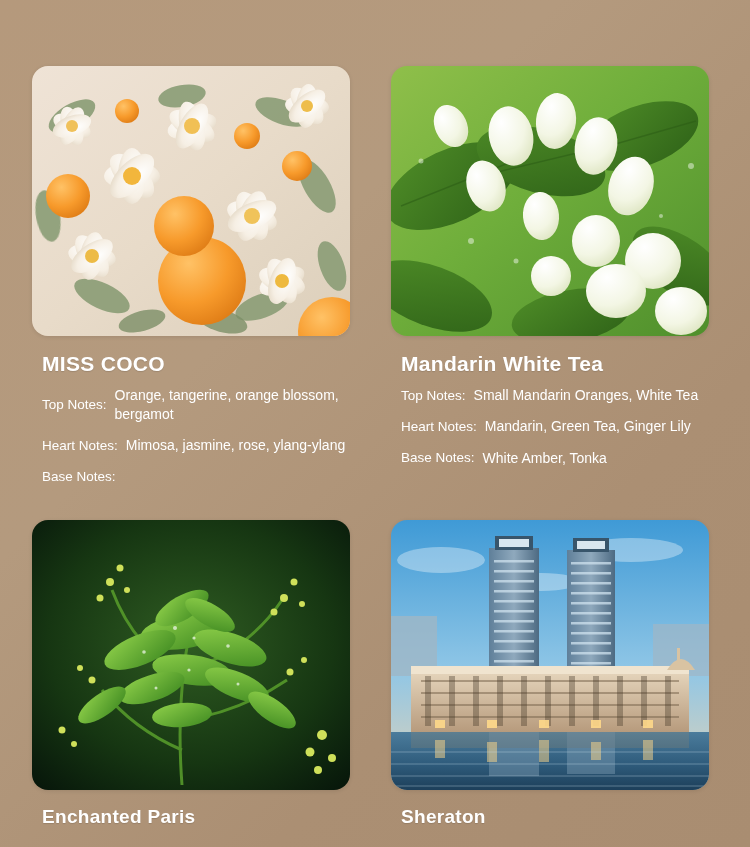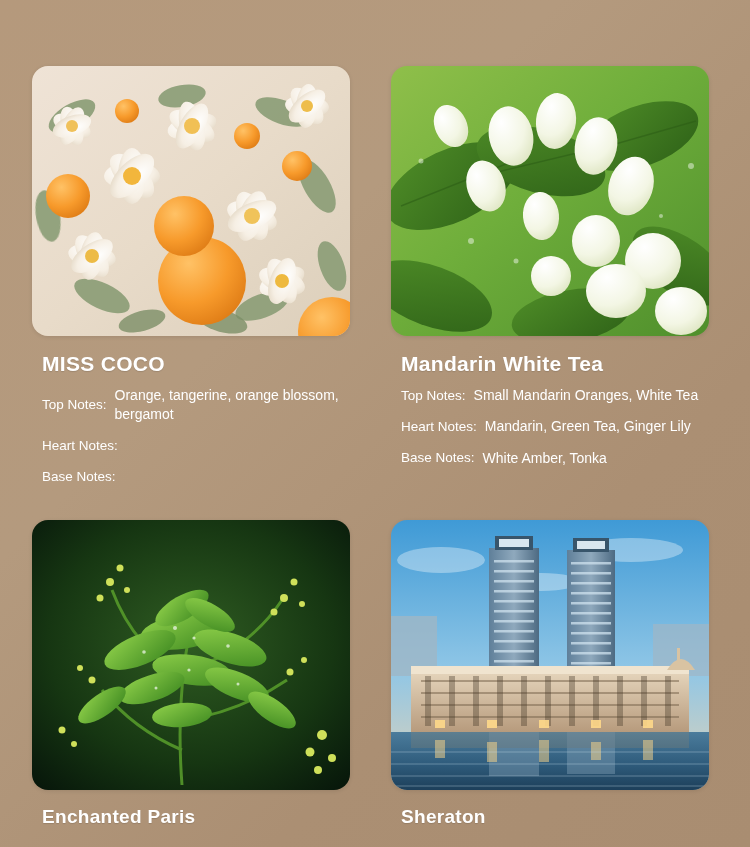--- a/index.html
+++ b/index.html
@@ -191,20 +191,21 @@
         </svg>
       </div>
       <div class="card-title">MISS COCO</div>
       <div class="notes">
         <div class="note-row">
           <div class="note-label">Top Notes:</div>
           <div class="note-value">Orange, tangerine, orange blossom, bergamot</div>
         </div>
         <div class="note-row">
           <div class="note-label">Heart Notes:</div>
+          <div class="note-value">Mimosa, jasmine, rose, ylang-ylang</div>
         </div>
         <div class="note-row">
           <div class="note-label">Base Notes:</div>
         </div>
       </div>
     </div>
 
     <div class="card">
       <div class="card-photo">
         <svg viewBox="0 0 318 270" preserveAspectRatio="xMidYMid slice">

